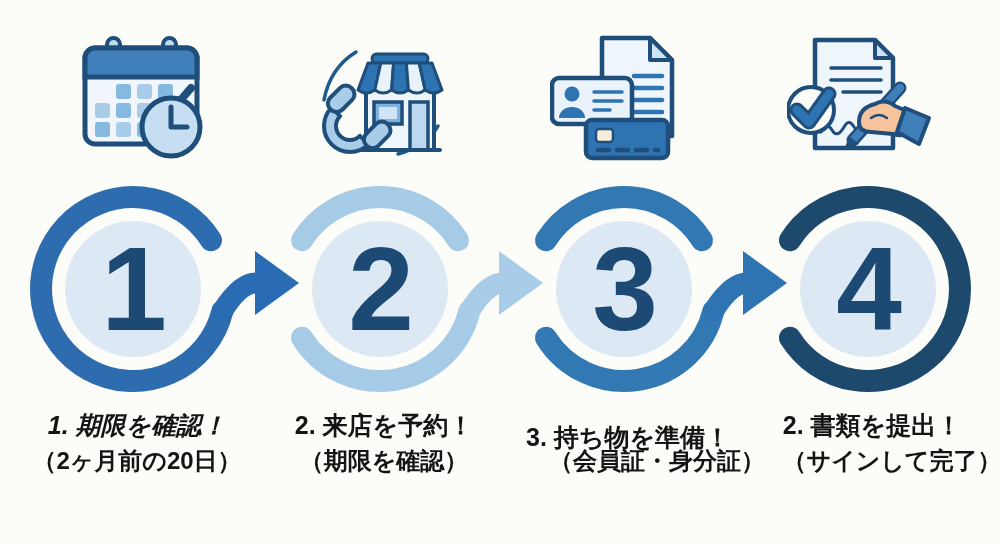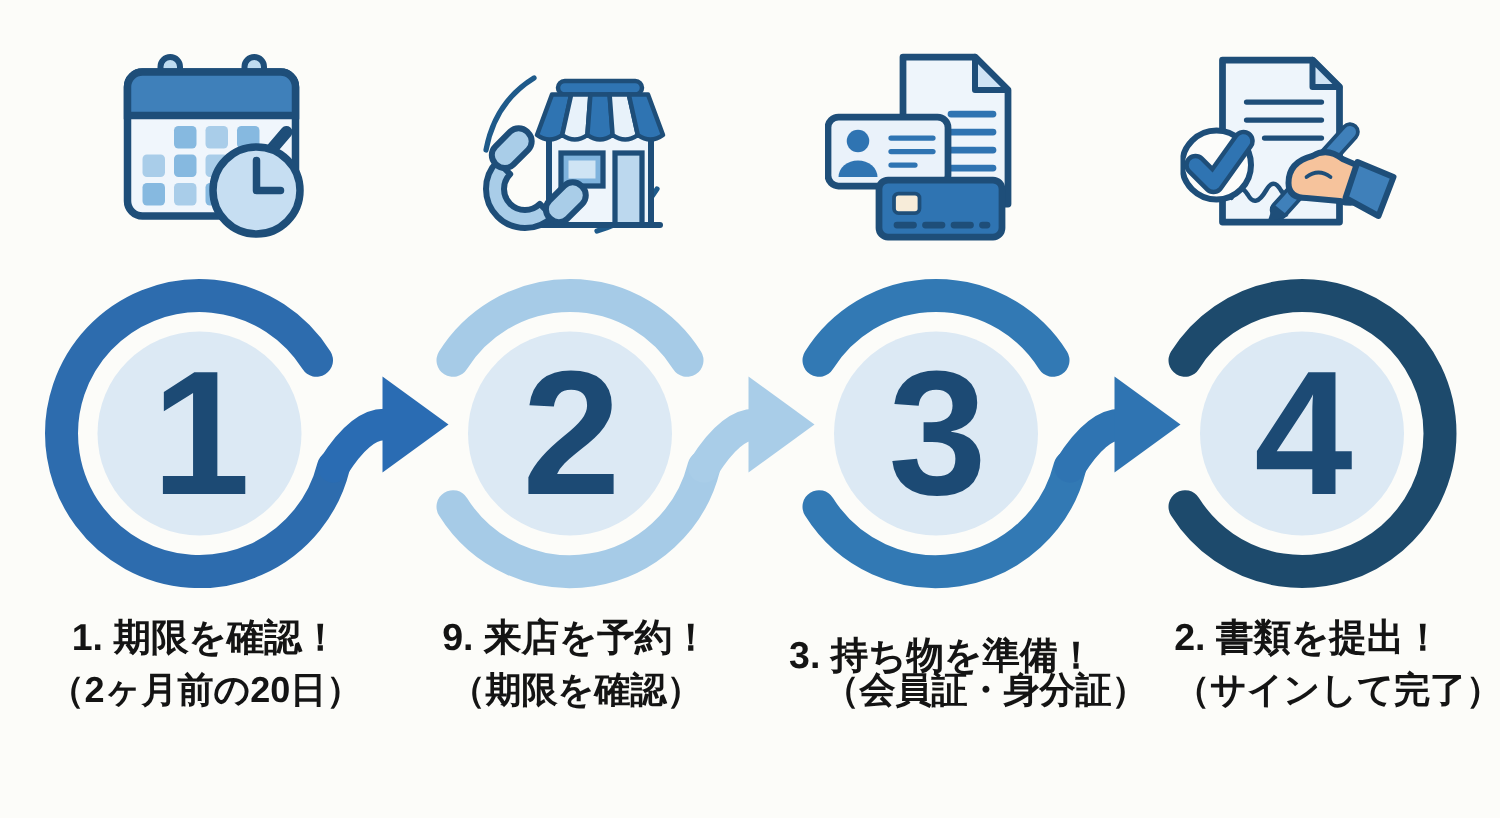--- a/index.html
+++ b/index.html
@@ -184,24 +184,24 @@
       <path d="M 84 84 Q 92 78 100 84" fill="none" stroke="#1e4e79" stroke-width="2.5" stroke-linecap="round"></path>
       <path d="M 118 74 L 142 84 L 132 110 L 110 98 Z" fill="#3f80ba" stroke="#1e4e79" stroke-width="4" stroke-linejoin="round"></path>
     </svg>
   </div>
 
   <div class="num" style="left:63px;">1</div>
   <div class="num" style="left:310px;">2</div>
   <div class="num" style="left:554px;">3</div>
   <div class="num" style="left:798px;">4</div>
 
-  <div class="label title" style="left:12px;">1. 期限を確認！</div>
+  <div class="label title" style="left:12px;font-style:italic;">1. 期限を確認！</div>
   <div class="label subtitle" style="left:12px;">（2ヶ月前の20日）</div>
 
-  <div class="label title" style="left:259px;">9. 来店を予約！</div>
+  <div class="label title" style="left:259px;">2. 来店を予約！</div>
   <div class="label subtitle" style="left:259px;">（期限を確認）</div>
 
   <div class="label title" style="left:503px;margin-top:12px;">3. 持ち物を準備！</div>
   <div class="label subtitle" style="left:532px;">（会員証・身分証）</div>
 
   <div class="label title" style="left:747px;">2. 書類を提出！</div>
   <div class="label subtitle" style="left:767px;">（サインして完了）</div>
 
 </div>
 

